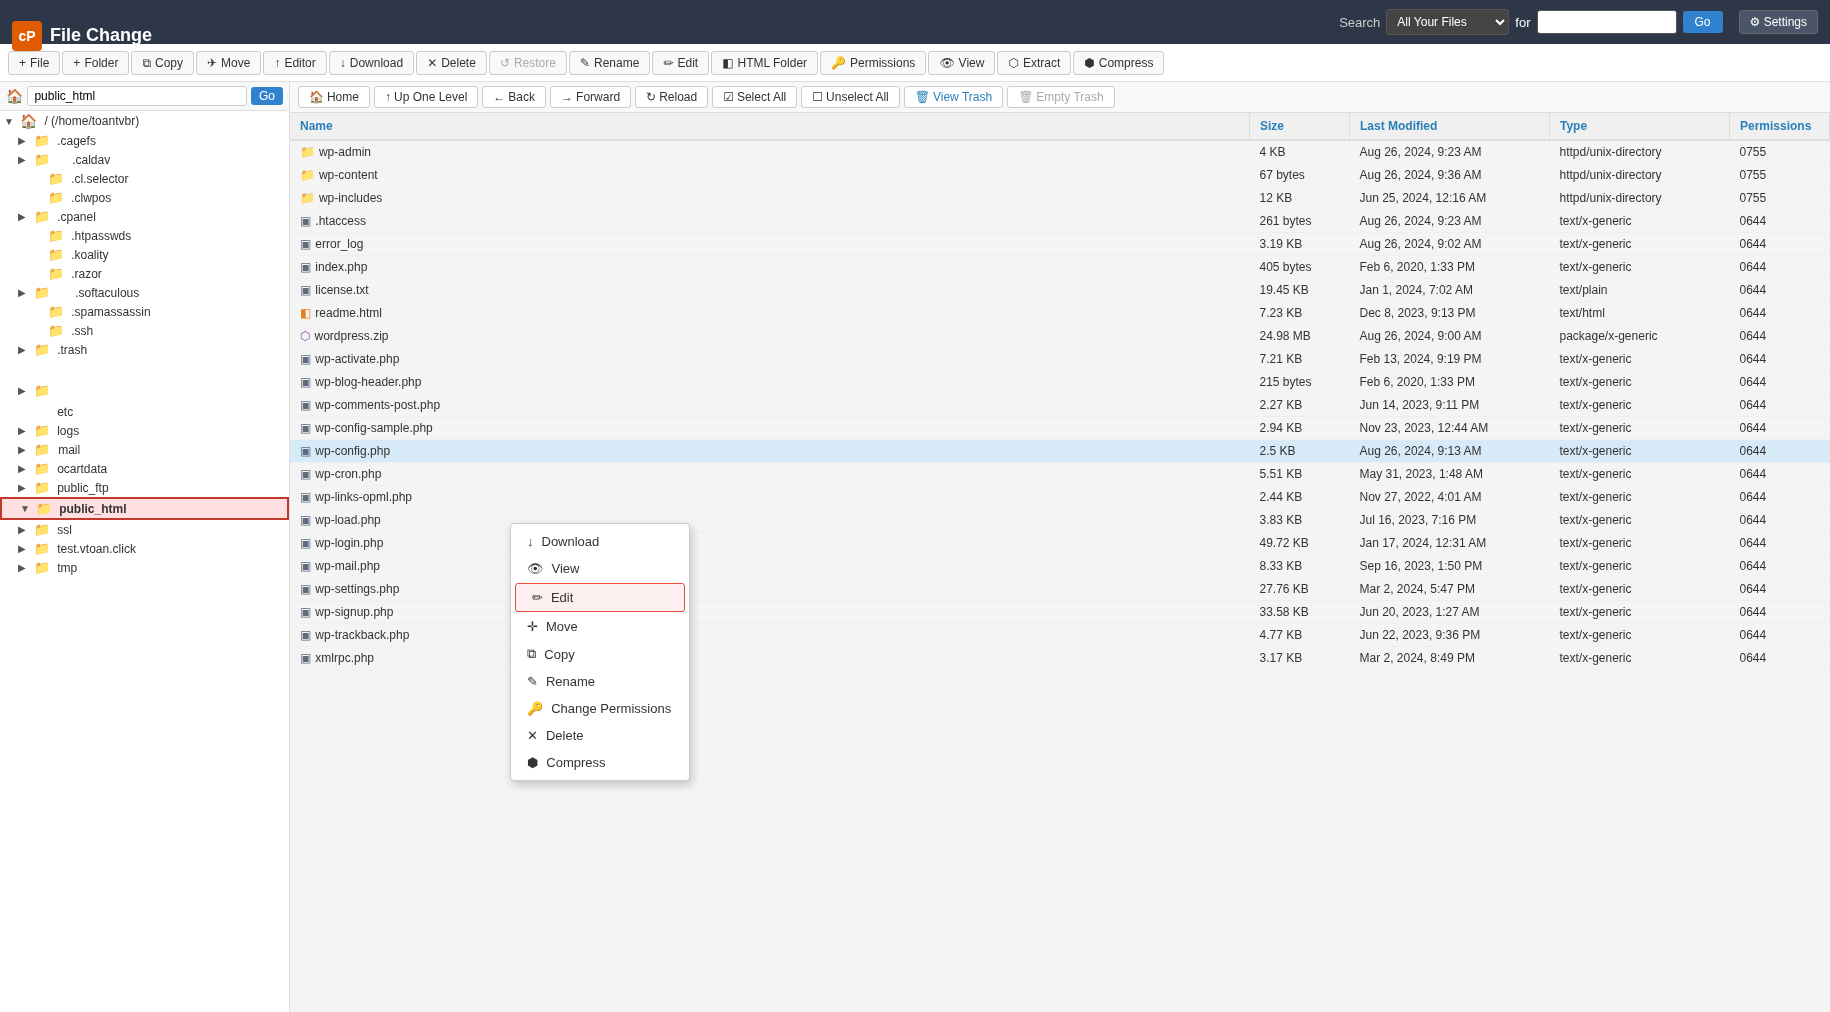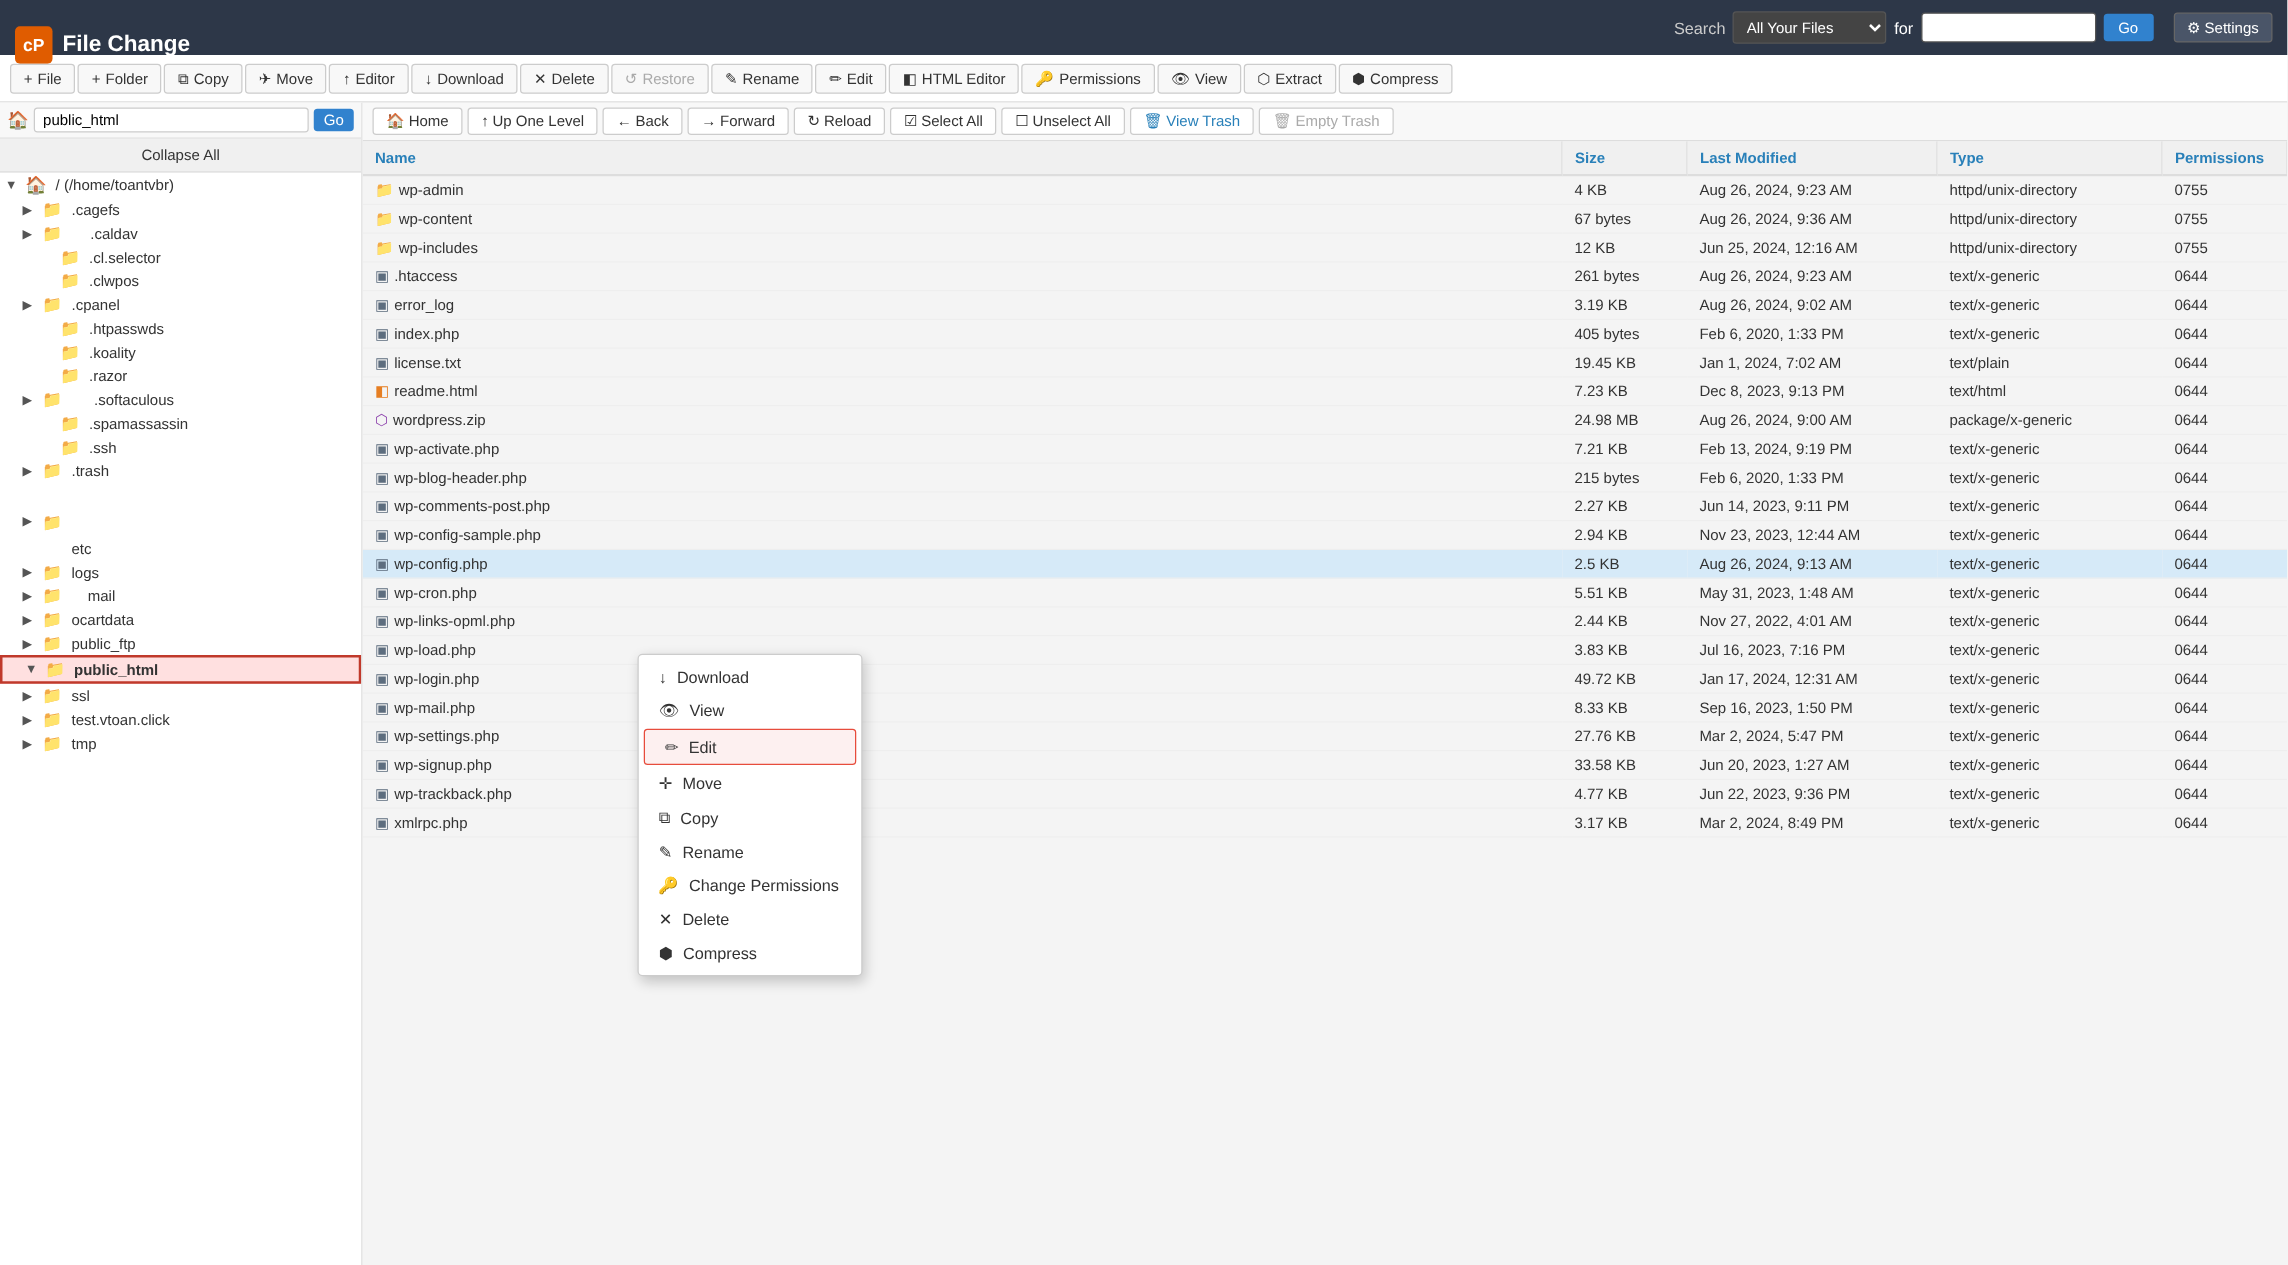--- a/index.html
+++ b/index.html
@@ -174,21 +174,21 @@
   <button class="toolbar-btn">
     <span class="icon">✎</span>
     <span>Rename</span>
   </button>
   <button class="toolbar-btn">
     <span class="icon">✏</span>
     <span>Edit</span>
   </button>
   <button class="toolbar-btn">
     <span class="icon">◧</span>
-    <span>HTML Editor</span>
+    <span>HTML Folder</span>
   </button>
   <button class="toolbar-btn">
     <span class="icon">🔑</span>
     <span>Permissions</span>
   </button>
   <button class="toolbar-btn">
     <span class="icon">👁</span>
     <span>View</span>
   </button>
   <button class="toolbar-btn">
@@ -203,21 +203,20 @@
 
 <div class="main-container">
 
   <div class="sidebar">
 
     <div style="display:flex; align-items:center; padding:4px 6px; border-bottom:1px solid #ddd; background:#f8f8f8;">
       <span style="font-size:14px; color:#555; margin-right:4px;">🏠</span>
       <input type="text" value="public_html" style="flex: 1 1 0%; border: 1px solid rgb(204, 204, 204); padding: 2px 6px; border-radius: 3px; font-size: 12px;">
       <button style="margin-left:4px; padding:2px 8px; background:#3182ce; color:#fff; border:none; border-radius:3px; cursor:pointer; font-size:12px;">Go</button>
     </div>
-    <div class="sidebar-collapse">Collapse All</div>
 
     <div id="tree-container">
         <div class="tree-item" style="padding-left: 4px;">
     <span style="color:#555;font-size:10px;min-width:12px;display:inline-block;">▼</span>
     <span style="color:#f59e0b;font-size:14px;">🏠</span>
     <span style="margin-left:3px;">/ (/home/toantvbr)</span>
   </div>
         <div class="tree-item" style="padding-left: 18px;">
     <span style="color:#555;font-size:10px;min-width:12px;display:inline-block;">▶</span>
     <span class="folder-icon">📁</span>
@@ -284,21 +283,21 @@
     <span style="margin-left:3px;margin-top:44px;">etc</span>
   </div>
         <div class="tree-item" style="padding-left: 18px;">
     <span style="color:#555;font-size:10px;min-width:12px;display:inline-block;">▶</span>
     <span class="folder-icon">📁</span>
     <span style="margin-left:3px;">logs</span>
   </div>
         <div class="tree-item" style="padding-left: 18px;">
     <span style="color:#555;font-size:10px;min-width:12px;display:inline-block;">▶</span>
     <span class="folder-icon">📁</span>
-    <span style="margin-left:16px;">mail</span>
+    <span style="margin-left:4px;">mail</span>
   </div>
         <div class="tree-item" style="padding-left: 18px;">
     <span style="color:#555;font-size:10px;min-width:12px;display:inline-block;">▶</span>
     <span class="folder-icon">📁</span>
     <span style="margin-left:3px;">ocartdata</span>
   </div>
         <div class="tree-item" style="padding-left: 18px;">
     <span style="color:#555;font-size:10px;min-width:12px;display:inline-block;">▶</span>
     <span class="folder-icon">📁</span>
     <span style="margin-left:3px;">public_ftp</span>

